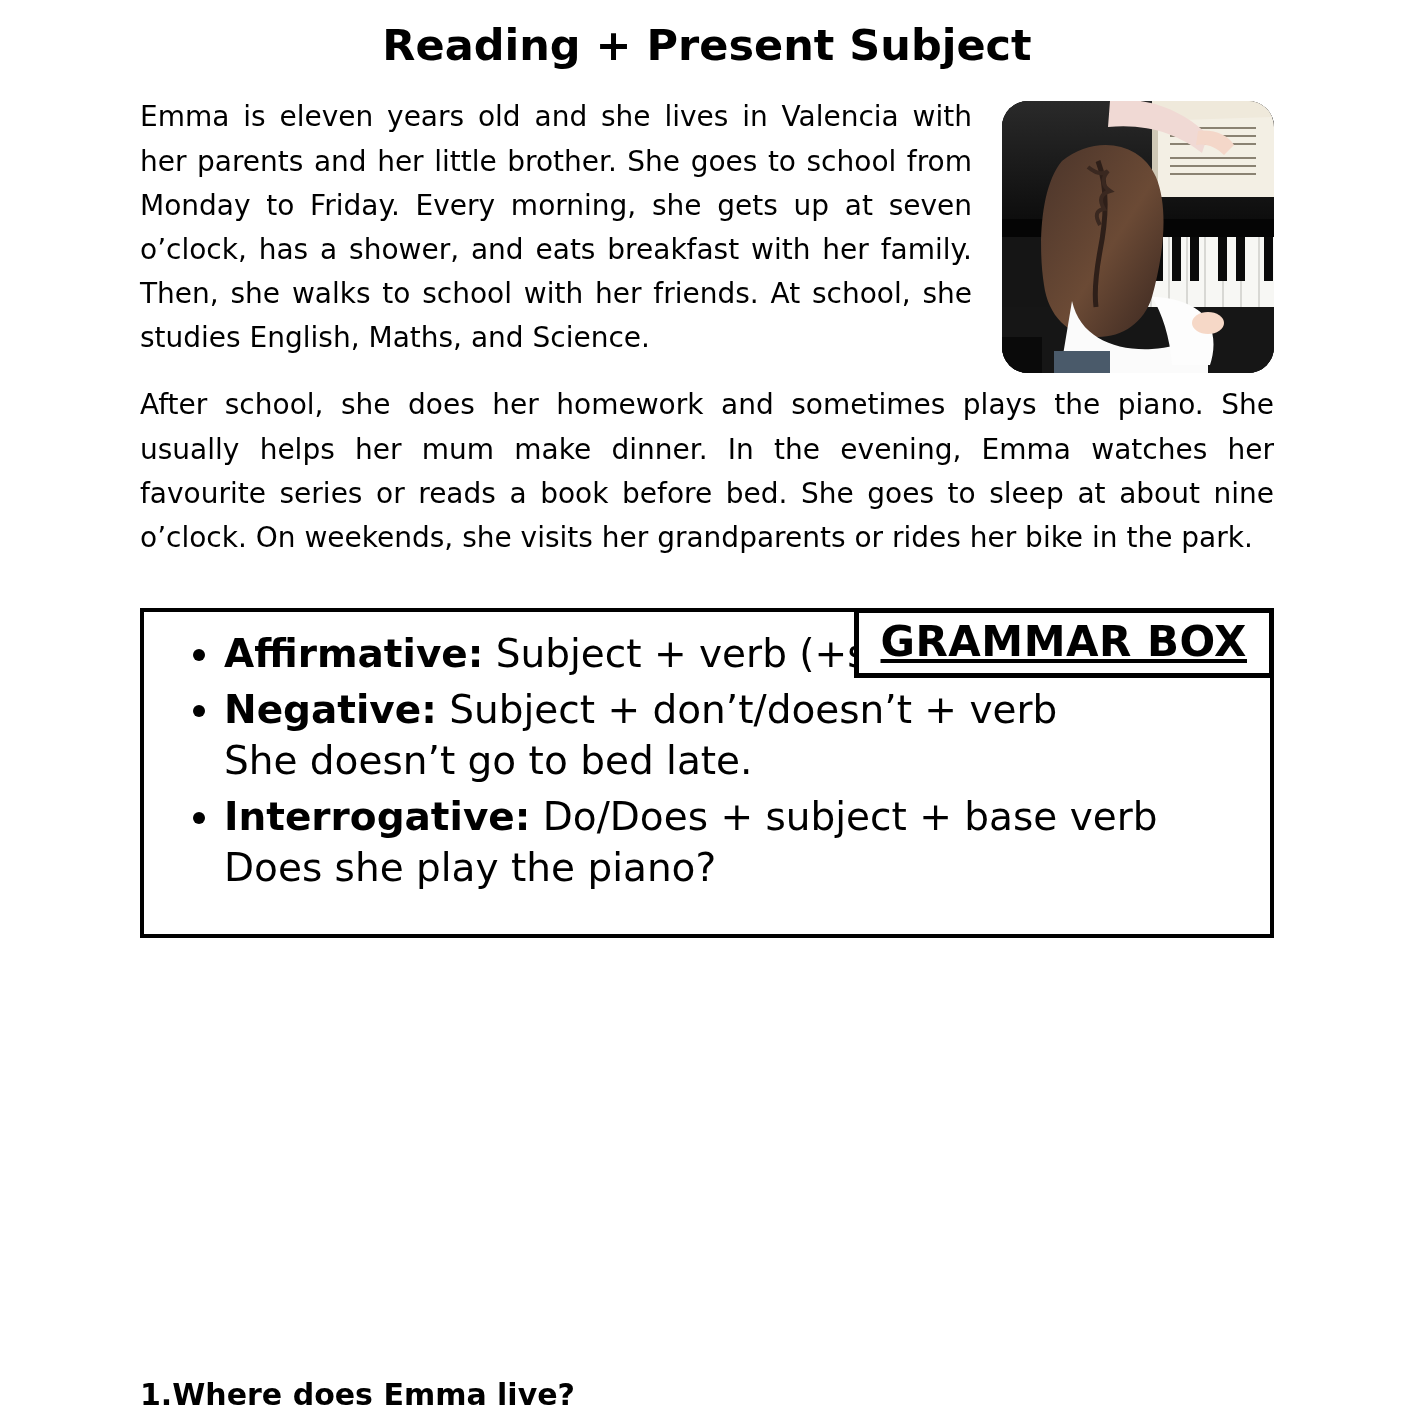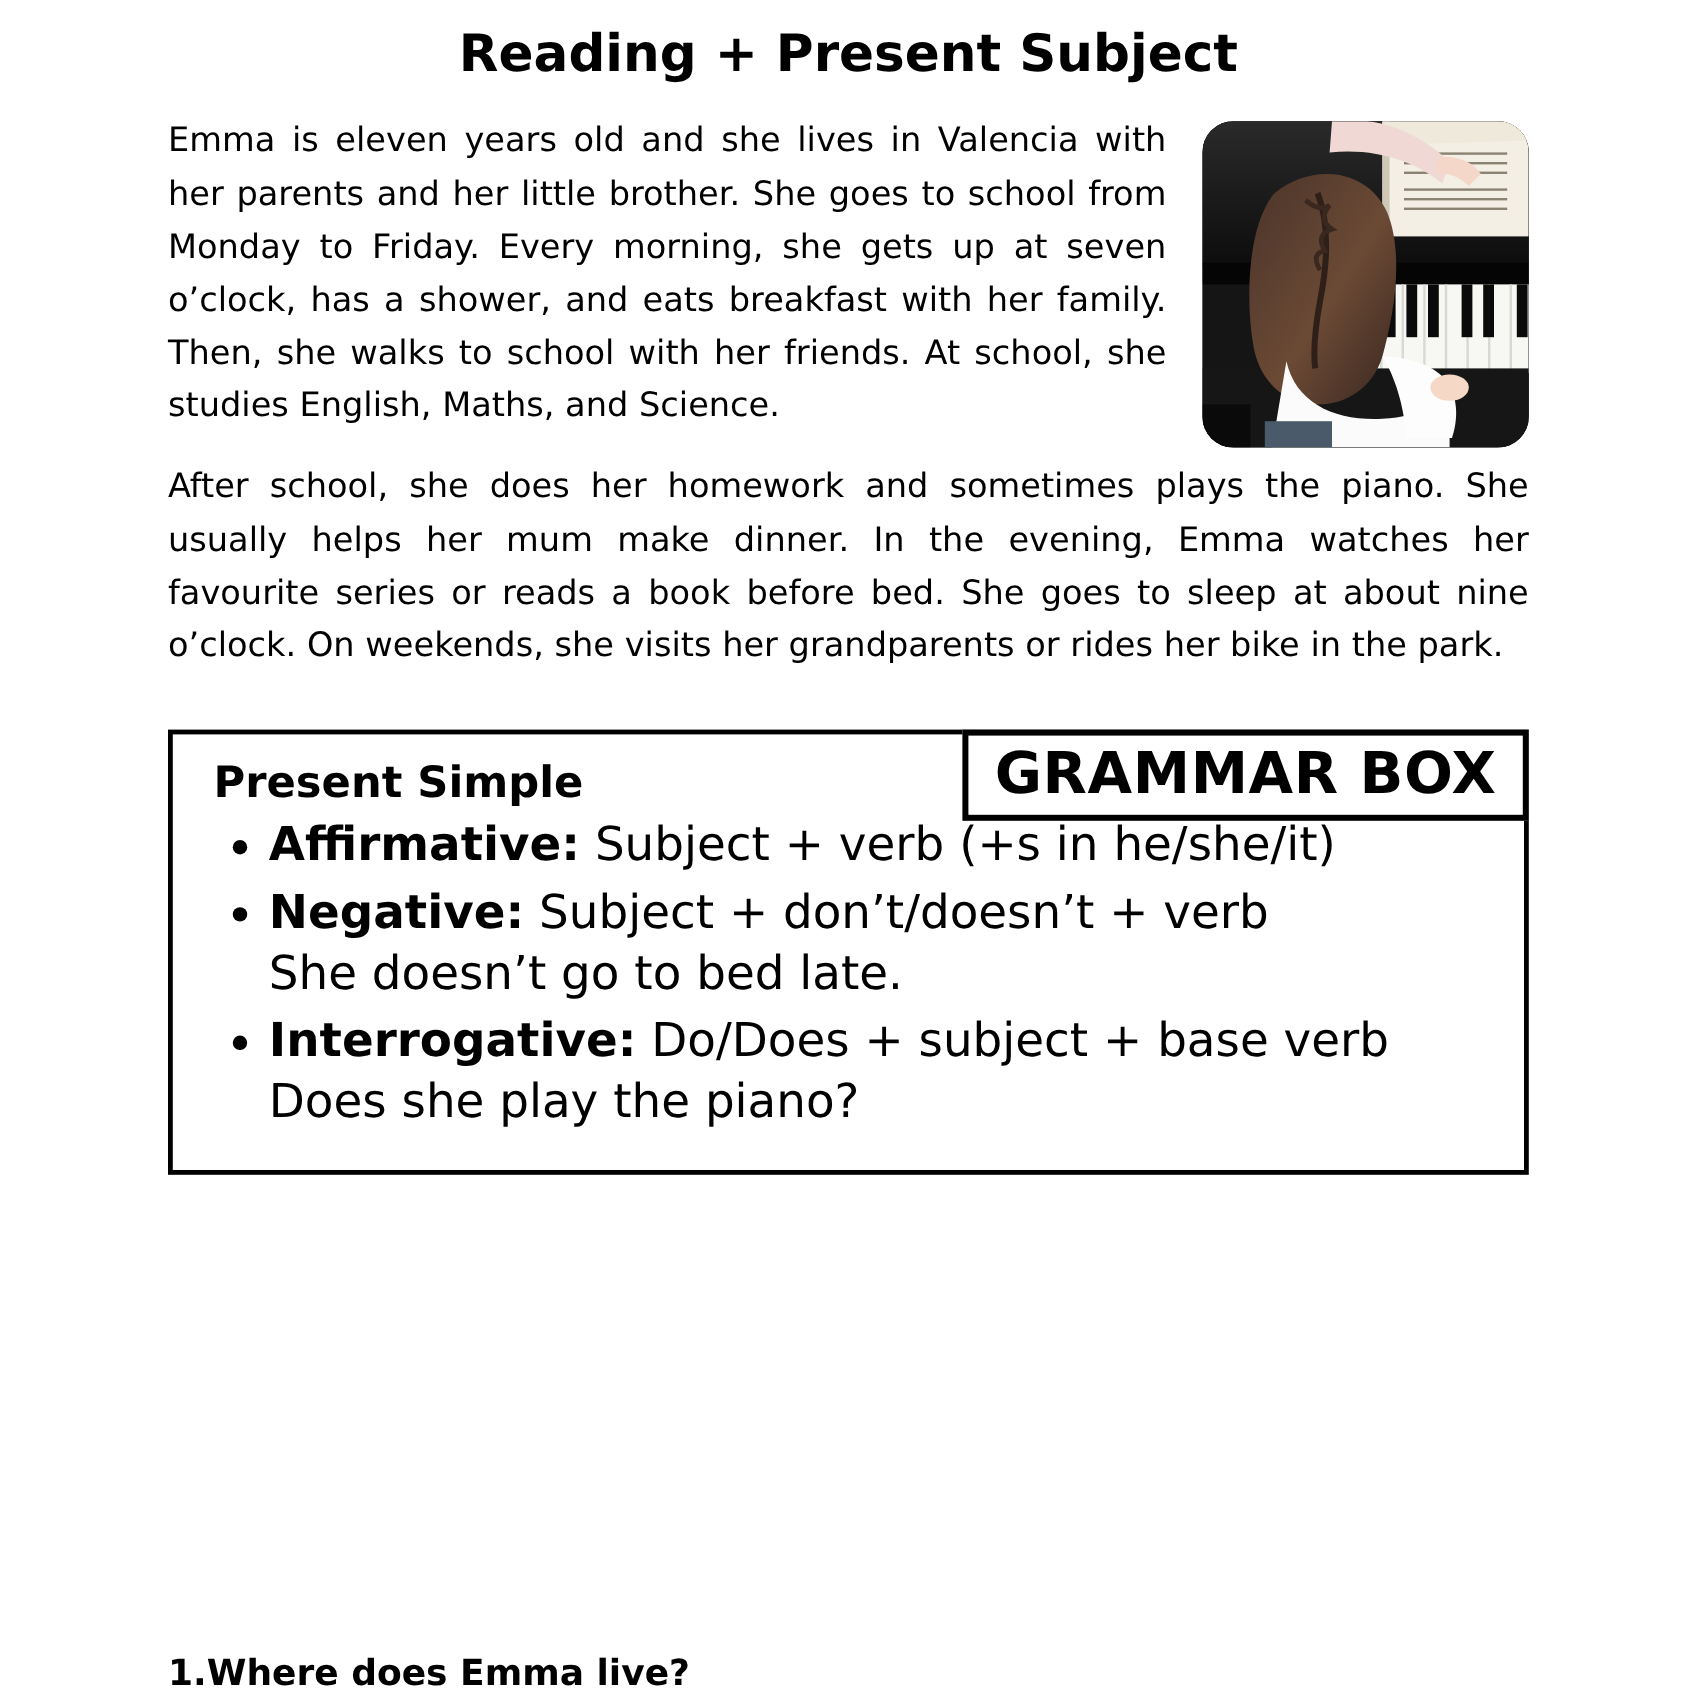--- a/index.html
+++ b/index.html
@@ -70,24 +70,25 @@
     margin-top: 26px;
   }
   .grammar-tab {
     position: absolute;
     right: 0;
     top: 0;
     border: 5px solid #000;
     background: #fff;
     padding: 8px 22px 10px 22px;
     font-weight: bold;
-    font-size: 48px;
+    font-size: 42px;
     line-height: 1;
     z-index: 3;
     letter-spacing: 0.5px;
+    text-decoration: underline;
   }
   .grammar-box {
     border: 4px solid #000;
     background: #fff;
     margin-top: 48px;
     padding: 16px 24px 26px 22px;
     position: relative;
     z-index: 2;
     min-height: 330px;
     box-sizing: border-box;
@@ -190,21 +191,20 @@
       </svg>
     </div>
 
     <p class="para">Emma is eleven years old and she lives in Valencia with her parents and her little brother. She goes to school from Monday to Friday. Every morning, she gets up at seven o’clock, has a shower, and eats breakfast with her family. Then, she walks to school with her friends. At school, she studies English, Maths, and Science.</p>
     <p class="para para2">After school, she does her homework and sometimes plays the piano. She usually helps her mum make dinner. In the evening, Emma watches her favourite series or reads a book before bed. She goes to sleep at about nine o’clock. On weekends, she visits her grandparents or rides her bike in the park.</p>
   </div>
 
   <div class="grammar-wrap">
     <div class="grammar-tab">GRAMMAR BOX</div>
     <div class="grammar-box">
-      <div class="gb-title">Present Simple</div>
       <ul class="gb-list">
         <li>
           <b>Affirmative:</b><span> Subject + verb (+s in he/she/it)</span>
         </li>
         <li>
           <b>Negative:</b><span> Subject + don’t/doesn’t + verb</span>
           <span class="gb-example">She doesn’t go to bed late.</span>
         </li>
         <li>
           <b>Interrogative:</b><span> Do/Does + subject + base verb</span>

